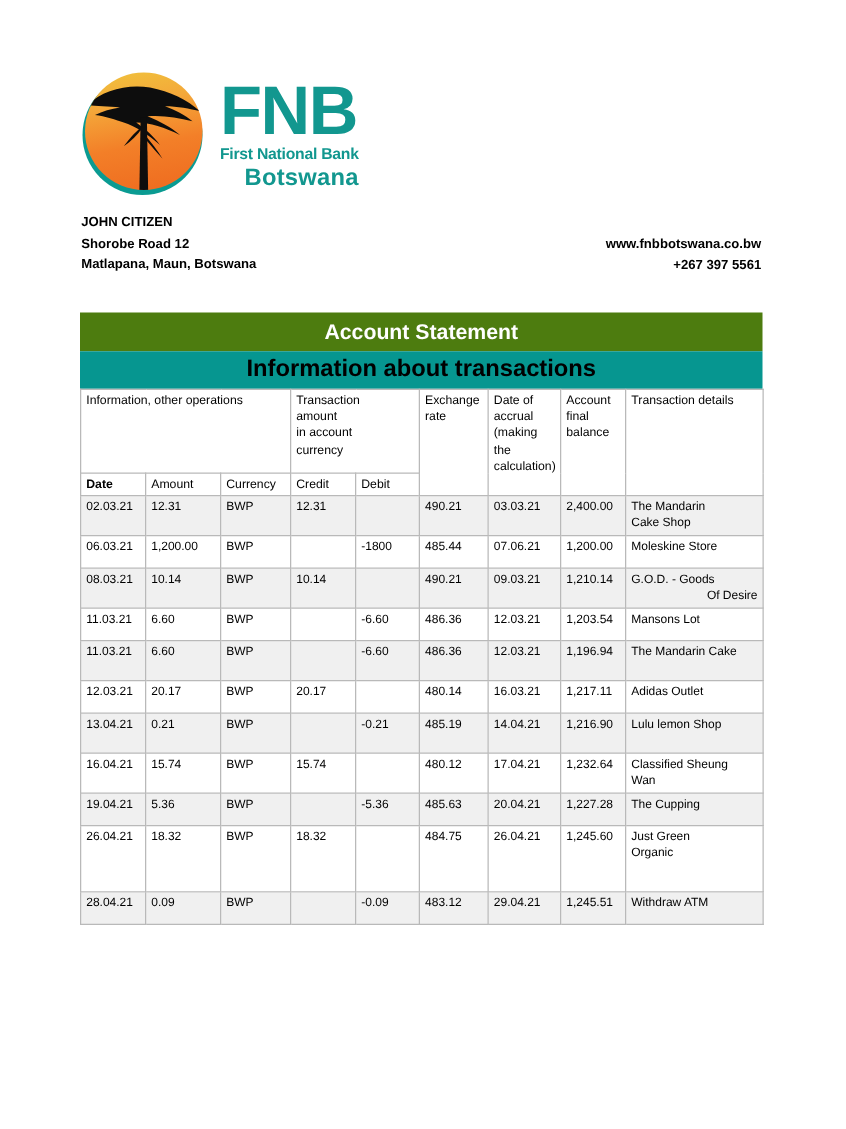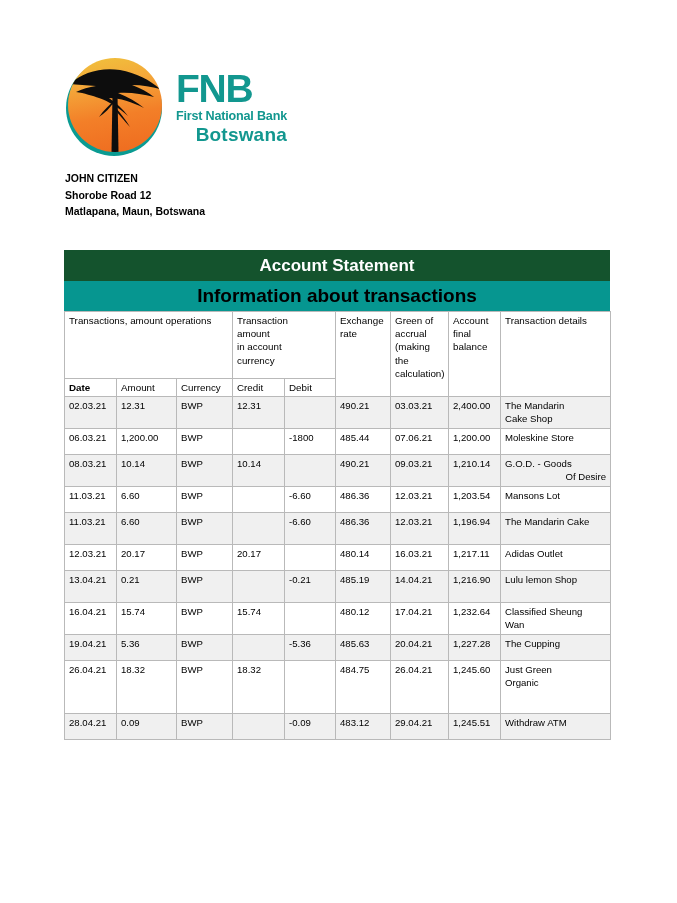--- a/index.html
+++ b/index.html
@@ -66,21 +66,21 @@
     width: 94px;
     height: 94px;
   }
 
   .logo-type {
     margin-left: 10px;
     line-height: 1;
     color: #12978f;
   }
   .logo-fnb {
-    font-size: 39px;
+    font-size: 55px;
     font-weight: bold;
     letter-spacing: -1.2px;
     line-height: 0.95;
   }
   .logo-sub {
     font-size: 12.6px;
     font-weight: bold;
     letter-spacing: -0.2px;
     margin-top: 3px;
   }
@@ -118,21 +118,21 @@
     top: 250px;
     width: 546px;
   }
 
   .band {
     text-align: center;
     font-weight: bold;
     line-height: 1;
   }
   .band-orange {
-    background: #14532d;
+    background: #4d7c0f;
     color: #ffffff;
     font-size: 17px;
     padding: 7px 0 7px;
   }
   .band-teal {
     background: #069690;
     color: #000000;
     font-size: 19px;
     padding: 5px 0 6px;
   }
@@ -226,20 +226,24 @@
       <div class="logo-country">Botswana</div>
     </div>
   </div>
 
   <div class="addr-block">
     <div>JOHN CITIZEN</div>
     <div>Shorobe Road 12</div>
     <div>Matlapana, Maun, Botswana</div>
   </div>
 
+  <div class="contact-block">
+    <div>www.fnbbotswana.co.bw</div>
+    <div>+267 397 5561</div>
+  </div>
 
   <div class="statement">
 
     <div class="band band-orange">Account Statement</div>
     <div class="band band-teal">Information about transactions</div>
 
     <table class="tx">
       <colgroup>
         <col style="width:52px">
         <col style="width:60px">
@@ -247,28 +251,28 @@
         <col style="width:52px">
         <col style="width:51px">
         <col style="width:55px">
         <col style="width:58px">
         <col style="width:52px">
         <col style="width:110px">
       </colgroup>
 
       <tbody>
           <tr class="gh">
-        <td colspan="3" style="height:62px">Transactions, amount operations</td>
+        <td colspan="3" style="height:62px">Information, other operations</td>
         <td colspan="2" class="gh-plain" style="white-space:pre-line">Transaction
 amount
 in account
 currency</td>
         <td rowspan="2" class="gh-plain" style="white-space:pre-line">Exchange
 rate</td>
-        <td rowspan="2" class="gh-plain" style="white-space:pre-line">Green of
+        <td rowspan="2" class="gh-plain" style="white-space:pre-line">Date of
 accrual
 (making
 the
 calculation)</td>
         <td rowspan="2" class="gh-plain" style="white-space:pre-line">Account
 final
 balance</td>
         <td rowspan="2" class="gh-plain">Transaction details</td>
       </tr>
 

